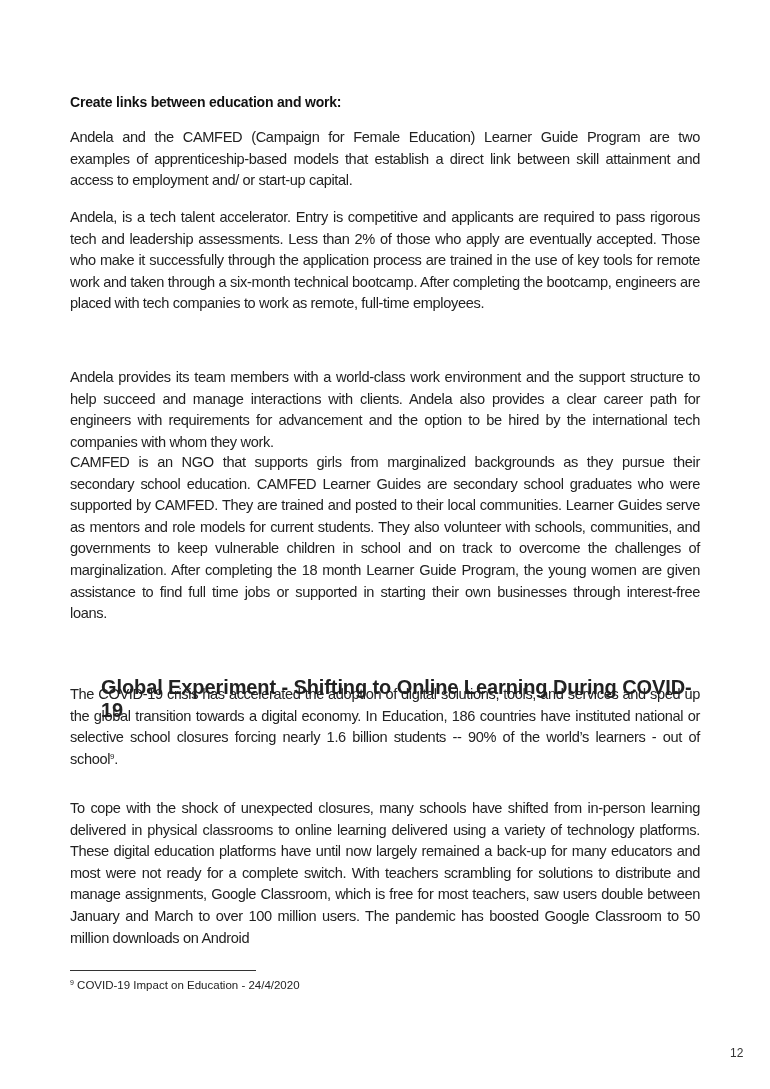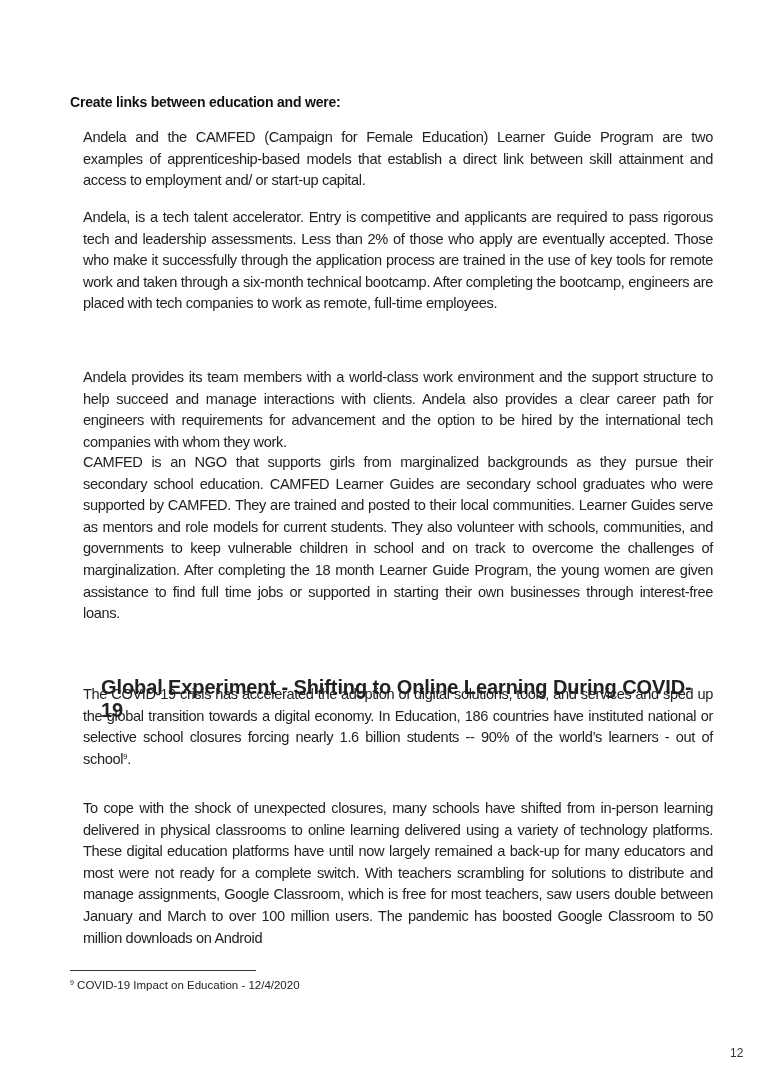--- a/index.html
+++ b/index.html
@@ -1,40 +1,40 @@
 <!DOCTYPE html>
 <html><head>
 <meta charset="utf-8">
 <style>
   html, body { margin: 0; padding: 0; background: #ffffff; }
   body { width: 770px; height: 1089px; position: relative; overflow: hidden; }
   .page { position: absolute; left: 70px; top: 0; width: 630px; color: #222; font-family: "Liberation Sans", sans-serif; }
-  .p { position: absolute; left: 0; width: 630px; font-size: 14.6px; line-height: 21.6px; text-align: justify; letter-spacing: -0.35px; transform-origin: left top; margin-left: 13px; }
+  .p { position: absolute; left: 0; width: 630px; font-size: 14.6px; line-height: 21.6px; text-align: justify; letter-spacing: -0.35px; transform-origin: left top; }
   .h-bold { position: absolute; left: 0; font-size: 14px; font-weight: bold; color: #111; letter-spacing: -0.2px; }
   .h2 { position: absolute; left: 0; font-size: 20px; font-weight: bold; color: #222; letter-spacing: -0.1px; margin-left: 31px; }
   sup { font-size: 8px; vertical-align: 5px; line-height: 0; }
   .fn-rule { position: absolute; left: 0; top: 970px; width: 186px; height: 1px; background: #333; }
   .fn { position: absolute; left: 0; top: 979px; font-size: 11.5px; color: #222; }
   .fn sup { font-size: 7px; vertical-align: 4px; }
   .pagenum { position: absolute; left: 660px; top: 1046px; font-size: 12px; color: #333; }
 </style>
 </head>
 <body>
 
 <div class="page">
-  <div class="h-bold" style="top:94px">Create links between education and were:</div>
+  <div class="h-bold" style="top:94px">Create links between education and work:</div>
 
   <div class="p" style="top:127px">Andela and the CAMFED (Campaign for Female Education) Learner Guide Program are two examples of apprenticeship-based models that establish a direct link between skill attainment and access to employment and/ or start-up capital.</div>
   <div class="p" style="top:207px">Andela, is a tech talent accelerator. Entry is competitive and applicants are required to pass rigorous tech and leadership assessments. Less than 2% of those who apply are eventually accepted. Those who make it successfully through the application process are trained in the use of key tools for remote work and taken through a six-month technical bootcamp. After completing the bootcamp, engineers are placed with tech companies to work as remote, full-time employees.</div>
   <div class="p" style="top:367px">Andela provides its team members with a world-class work environment and the support structure to help succeed and manage interactions with clients. Andela also provides a clear career path for engineers with requirements for advancement and the option to be hired by the international tech companies with whom they work.</div>
   <div class="p" style="top:452px">CAMFED is an NGO that supports girls from marginalized backgrounds as they pursue their secondary school education. CAMFED Learner Guides are secondary school graduates who were supported by CAMFED. They are trained and posted to their local communities. Learner Guides serve as mentors and role models for current students. They also volunteer with schools, communities, and governments to keep vulnerable children in school and on track to overcome the challenges of marginalization. After completing the 18 month Learner Guide Program, the young women are given assistance to find full time jobs or supported in starting their own businesses through interest-free loans.</div>
 
   <div class="h2" style="top:676px">Global Experiment - Shifting to Online Learning During COVID-19</div>
 
   <div class="p" style="top:684px"><span>The COVID-19 crisis has accelerated the adoption of digital solutions, tools, and services and sped up the global transition towards a digital economy.  In Education, 186 countries have instituted national or selective school closures forcing nearly 1.6 billion students -- 90% of the world’s learners - out of school</span><sup>9</sup><span>.</span></div>
 
   <div class="p" style="top:798px">To cope with the shock of unexpected closures, many schools have shifted from in-person learning delivered in physical classrooms to online learning delivered using a variety of technology platforms. These digital education platforms have until now largely remained a back-up for many educators and most were not ready for a complete switch. With teachers scrambling for solutions to distribute and manage assignments, Google Classroom,  which is free for most teachers, saw users double between January and March to over 100 million users. The pandemic has boosted Google Classroom to 50 million downloads on Android</div>
 
   <div class="fn-rule"></div>
-  <div class="fn"><sup>9</sup><span> COVID-19 Impact on Education - 12/4/2020</span></div>
+  <div class="fn"><sup>9</sup><span> COVID-19 Impact on Education - 24/4/2020</span></div>
 
   <div class="pagenum">12</div>
 </div>
 
 </body></html>

